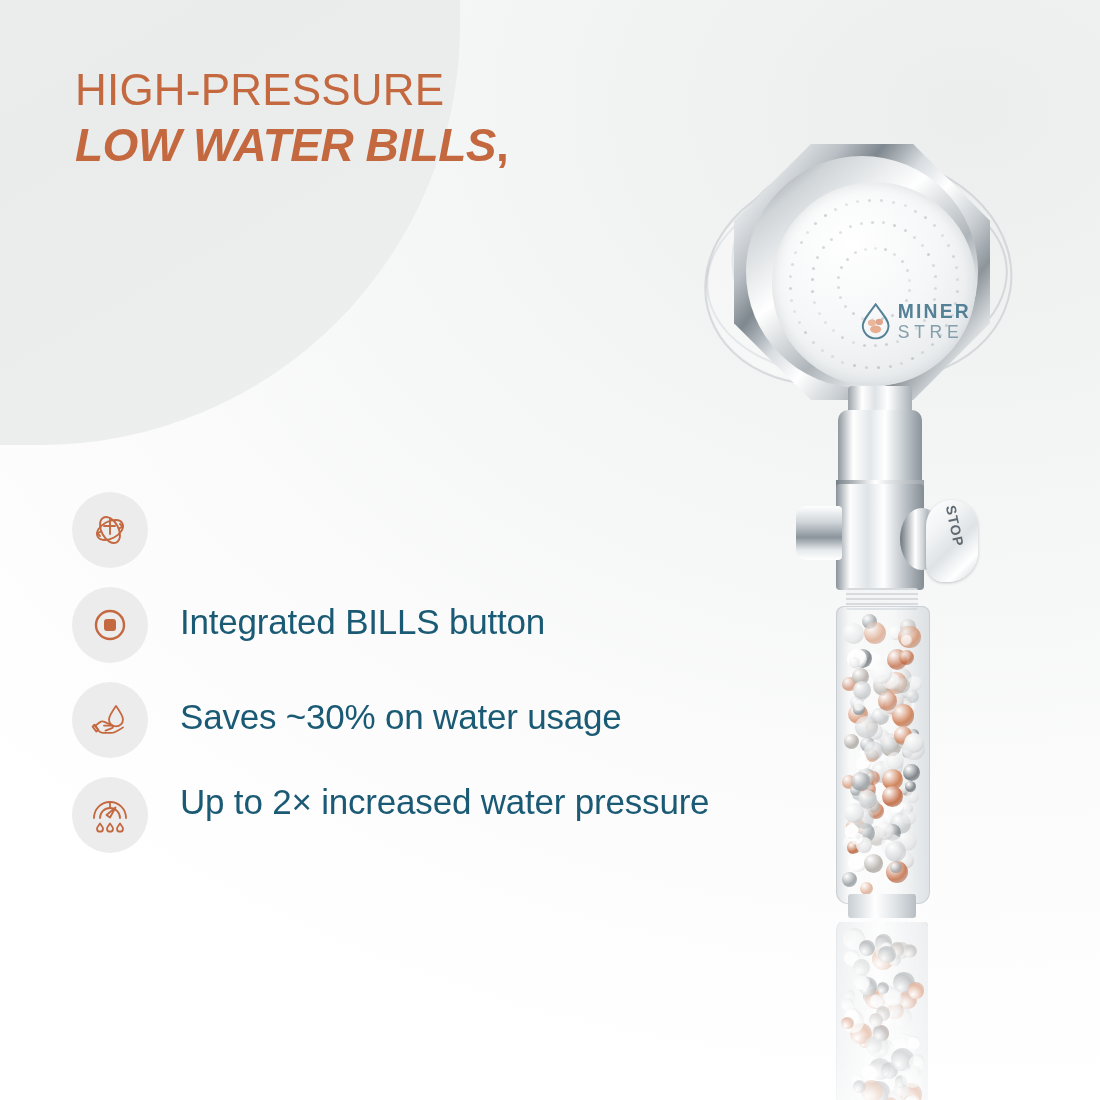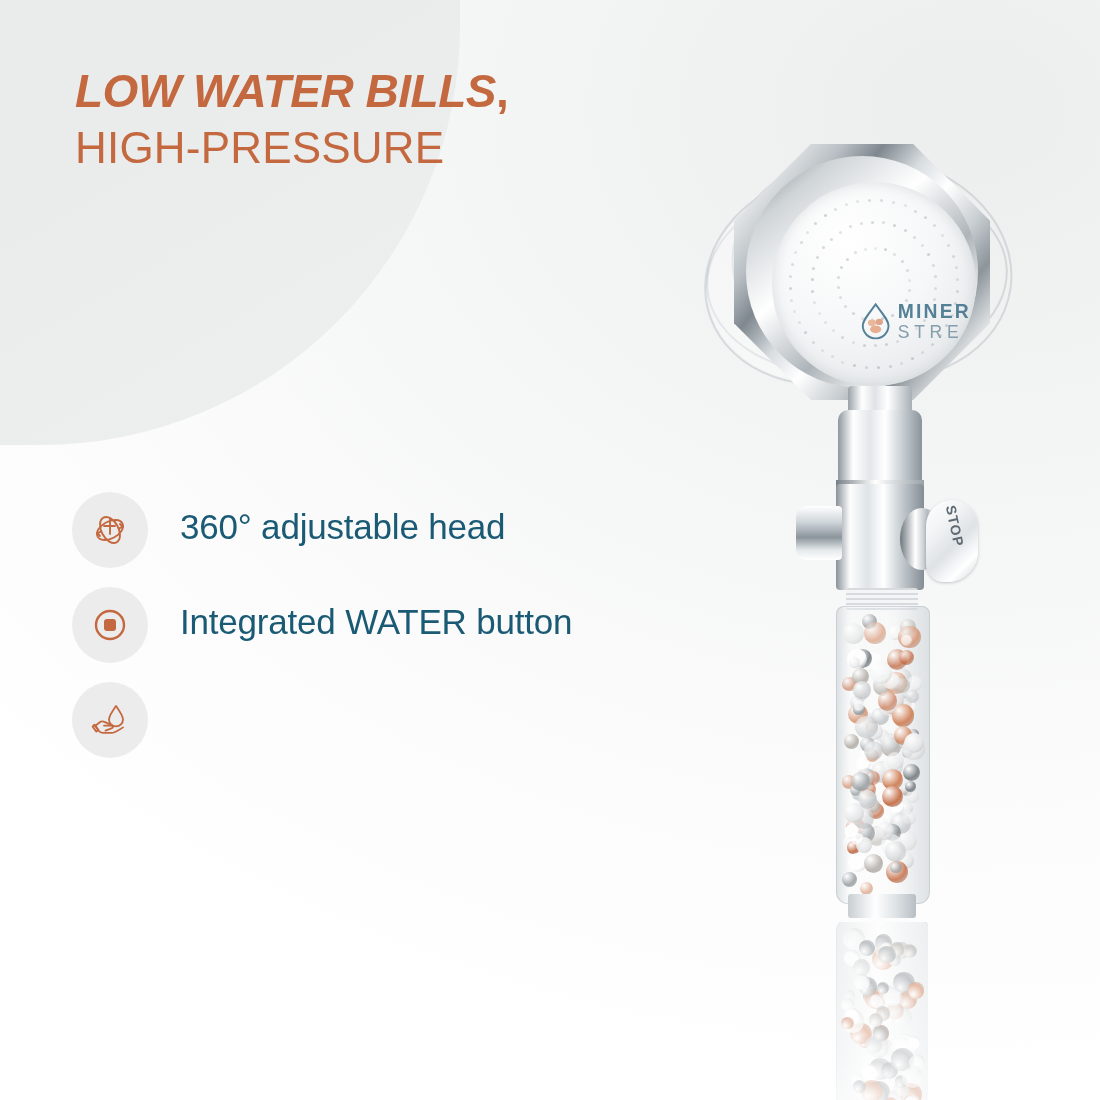--- a/index.html
+++ b/index.html
@@ -209,63 +209,77 @@
   }
 </style>
 </head>
 <body>
 
 <div id="stage">
 
   <div class="panel"></div>
 
   <div class="headline">
+    <span class="hl-line hl2">HIGH-PRESSURE</span>
     <span class="hl-line hl1"><span>LOW WATER BILLS</span><span class="comma">,</span></span>
-    <span class="hl-line hl2">HIGH-PRESSURE</span>
   </div>
 
   <div class="features">
 
     <div class="feature">
       <div class="f-ico">
         <svg width="46" height="46" viewBox="0 0 46 46" fill="none" stroke="#c4683f" stroke-width="1.9" stroke-linecap="round">
           <ellipse cx="23" cy="23" rx="8.5" ry="14" transform="rotate(-28 23 23)"></ellipse>
           <ellipse cx="23" cy="23" rx="14" ry="8.5" transform="rotate(-28 23 23)"></ellipse>
           <path d="M23 12 L23 27"></path>
           <path d="M17 19 L28 19"></path>
           <path d="M33 17 l2.6 2.8 -3.4 1.6"></path>
           <path d="M13 29 l-2.6 -2.8 3.4 -1.6"></path>
         </svg>
       </div>
-      <div class="f-txt">360° adjustable head</div>
     </div>
 
     <div class="feature">
       <div class="f-ico">
         <svg width="46" height="46" viewBox="0 0 46 46" fill="none">
           <circle cx="23" cy="23" r="14" stroke="#c4683f" stroke-width="2.4"></circle>
           <rect x="17" y="17" width="12" height="12" rx="3" fill="#c4683f"></rect>
         </svg>
       </div>
-      <div class="f-txt">Integrated WATER button</div>
+      <div class="f-txt">Integrated BILLS button</div>
     </div>
 
 
     <div class="feature">
       <div class="f-ico">
         <svg width="46" height="46" viewBox="0 0 46 46" fill="none" stroke="#c4683f" stroke-width="1.8" stroke-linecap="round" stroke-linejoin="round">
           <path d="M29 9 C33.5 15.5 36 19 36 22.4 A7 7 0 0 1 22 22.4 C22 19 24.5 15.5 29 9 Z"></path>
           <path d="M8 29 L12.5 25.5 C14 24.4 15.8 24.2 17.4 24.9 L23 27.4"></path>
           <path d="M17 28.6 L24.5 28.6 C26 28.6 26.6 30.6 25 31.2 L18.5 33.6"></path>
           <path d="M8 28.6 L11.6 33.8 C12.6 35.2 14.2 35.9 15.9 35.9 L25 35.9 C27 35.9 34 32 36 30.4"></path>
           <path d="M7.4 27.6 L5.6 29.6 L9.4 34.6 L11.4 32.8 Z"></path>
         </svg>
       </div>
-    </div>
-
+      <div class="f-txt">Saves ~30% on water usage</div>
+    </div>
+
+    <div class="feature two-line">
+      <div class="f-ico">
+        <svg width="46" height="46" viewBox="0 0 46 46" fill="none" stroke="#c4683f" stroke-width="1.8" stroke-linecap="round" stroke-linejoin="round">
+          <path d="M7 26 A16 16 0 0 1 39 26"></path>
+          <path d="M13 26 A10 10 0 0 1 33 26"></path>
+          <path d="M23 10 L23 16"></path>
+          <path d="M23 25.5 L28.5 15.5 L19.5 23 Z"></path>
+          <path d="M13 31.5 c-2 2.6 -3 4 -3 5.2 a3 3 0 0 0 6 0 c0 -1.2 -1 -2.6 -3 -5.2 Z"></path>
+          <path d="M23 31.5 c-2 2.6 -3 4 -3 5.2 a3 3 0 0 0 6 0 c0 -1.2 -1 -2.6 -3 -5.2 Z"></path>
+          <path d="M33 31.5 c-2 2.6 -3 4 -3 5.2 a3 3 0 0 0 6 0 c0 -1.2 -1 -2.6 -3 -5.2 Z"></path>
+        </svg>
+      </div>
+      <div class="f-txt">Up to 2× increased water pressure</div>
+    </div>
 
   </div>
 
   <div class="product">
 
     <svg class="halo" viewBox="0 0 370 290">
       <g fill="none" stroke="rgba(172,181,188,.40)" stroke-width="2">
         <ellipse cx="150" cy="150" rx="128" ry="105" transform="rotate(-14 150 150)"></ellipse>
         <ellipse cx="190" cy="140" rx="140" ry="112" transform="rotate(9 190 140)"></ellipse>
         <ellipse cx="175" cy="150" rx="150" ry="98" transform="rotate(-4 175 150)"></ellipse>

